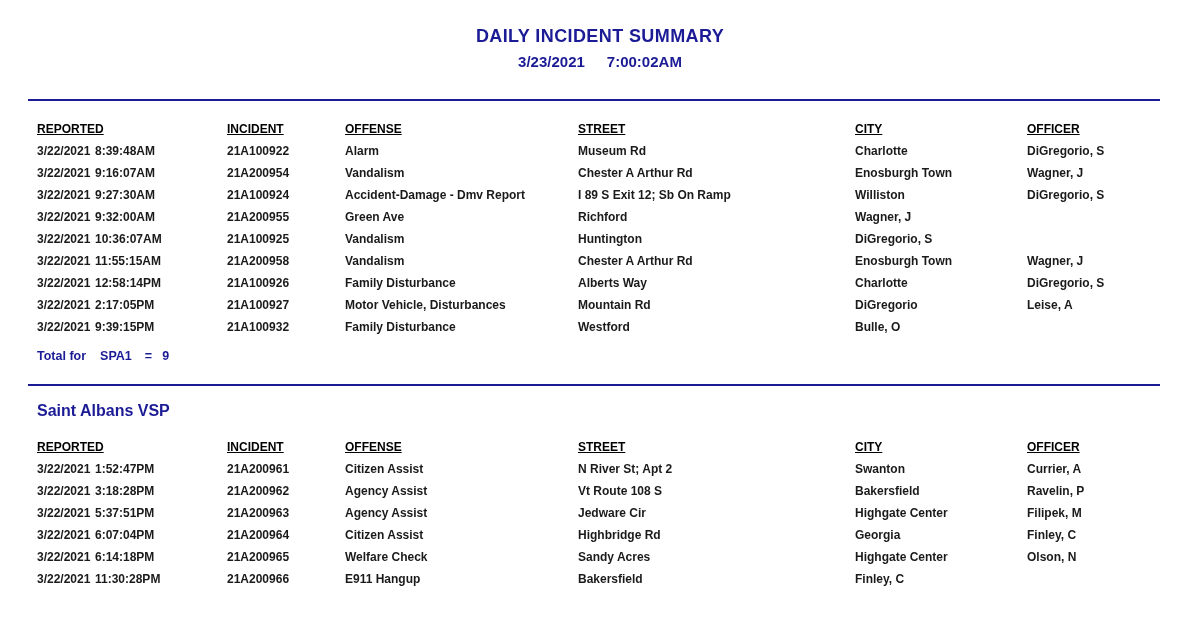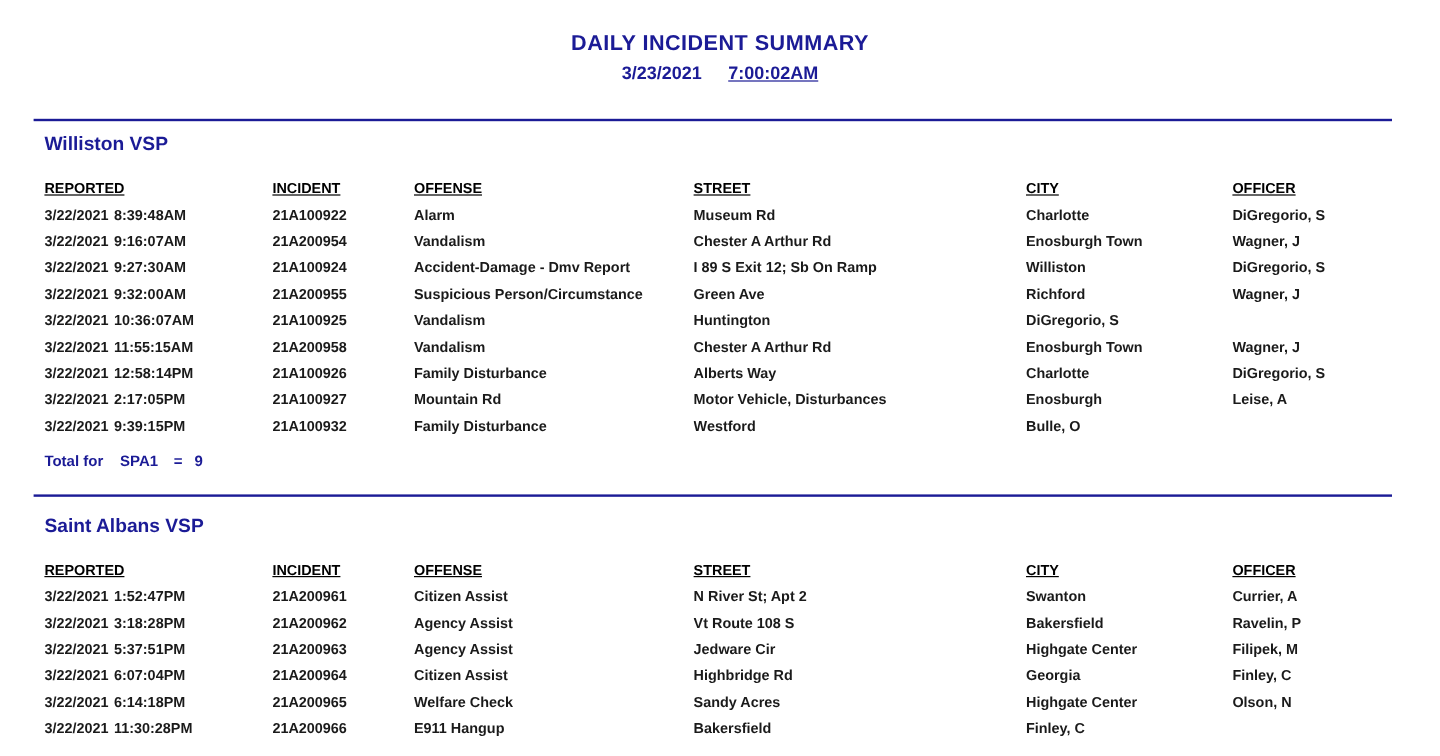--- a/index.html
+++ b/index.html
@@ -18,21 +18,21 @@
     font-size: 18px;
     line-height: 19px;
     letter-spacing: 0.4px;
   }
   .subtitle {
     color: #1b1b96;
     font-size: 15px;
     line-height: 16px;
     margin-top: 8px;
   }
-  .subtitle .run-time { margin-left: 22px; text-decoration: underline; }
+  .subtitle .run-time { margin-left: 22px; }
   .rule {
     height: 2px;
     background: #1b1b96;
     margin-left: 28px;
     margin-right: 40px;
   }
   .rule-1 { margin-top: 29px; }
   .rule-2 { margin-top: 21px; }
   .section-title {
     color: #1b1b96;
@@ -76,21 +76,20 @@
 
   <div class="report-header">
     <div class="title">DAILY INCIDENT SUMMARY</div>
     <div class="subtitle">
       <span class="run-date">3/23/2021</span><span class="run-time">7:00:02AM</span>
     </div>
   </div>
 
   <div class="rule rule-1"></div>
 
-  <div class="section-title">Williston VSP</div>
 
   <div class="table">
     <div class="trow">
       <div class="hcell">REPORTED</div>
       <div class="hcell">INCIDENT</div>
       <div class="hcell">OFFENSE</div>
       <div class="hcell">STREET</div>
       <div class="hcell">CITY</div>
       <div class="hcell">OFFICER</div>
     </div>
@@ -115,21 +114,20 @@
       <div class="cell reported"><span class="d">3/22/2021</span><span class="t">9:27:30AM</span></div>
       <div class="cell">21A100924</div>
       <div class="cell">Accident-Damage - Dmv Report</div>
       <div class="cell">I 89 S Exit 12; Sb On Ramp</div>
       <div class="cell">Williston</div>
       <div class="cell">DiGregorio, S</div>
     </div>
     <div class="trow">
       <div class="cell reported"><span class="d">3/22/2021</span><span class="t">9:32:00AM</span></div>
       <div class="cell">21A200955</div>
-      <div class="cell">Suspicious Person/Circumstance</div>
       <div class="cell">Green Ave</div>
       <div class="cell">Richford</div>
       <div class="cell">Wagner, J</div>
     </div>
     <div class="trow">
       <div class="cell reported"><span class="d">3/22/2021</span><span class="t">10:36:07AM</span></div>
       <div class="cell">21A100925</div>
       <div class="cell">Vandalism</div>
       <div class="cell">Huntington</div>
       <div class="cell">DiGregorio, S</div>
@@ -146,23 +144,23 @@
       <div class="cell reported"><span class="d">3/22/2021</span><span class="t">12:58:14PM</span></div>
       <div class="cell">21A100926</div>
       <div class="cell">Family Disturbance</div>
       <div class="cell">Alberts Way</div>
       <div class="cell">Charlotte</div>
       <div class="cell">DiGregorio, S</div>
     </div>
     <div class="trow">
       <div class="cell reported"><span class="d">3/22/2021</span><span class="t">2:17:05PM</span></div>
       <div class="cell">21A100927</div>
+      <div class="cell">Motor Vehicle, Disturbances</div>
       <div class="cell">Mountain Rd</div>
-      <div class="cell">Motor Vehicle, Disturbances</div>
-      <div class="cell">Enosburgh</div>
+      <div class="cell">DiGregorio</div>
       <div class="cell">Leise, A</div>
     </div>
     <div class="trow">
       <div class="cell reported"><span class="d">3/22/2021</span><span class="t">9:39:15PM</span></div>
       <div class="cell">21A100932</div>
       <div class="cell">Family Disturbance</div>
       <div class="cell">Westford</div>
       <div class="cell">Bulle, O</div>
     </div>
   </div>

